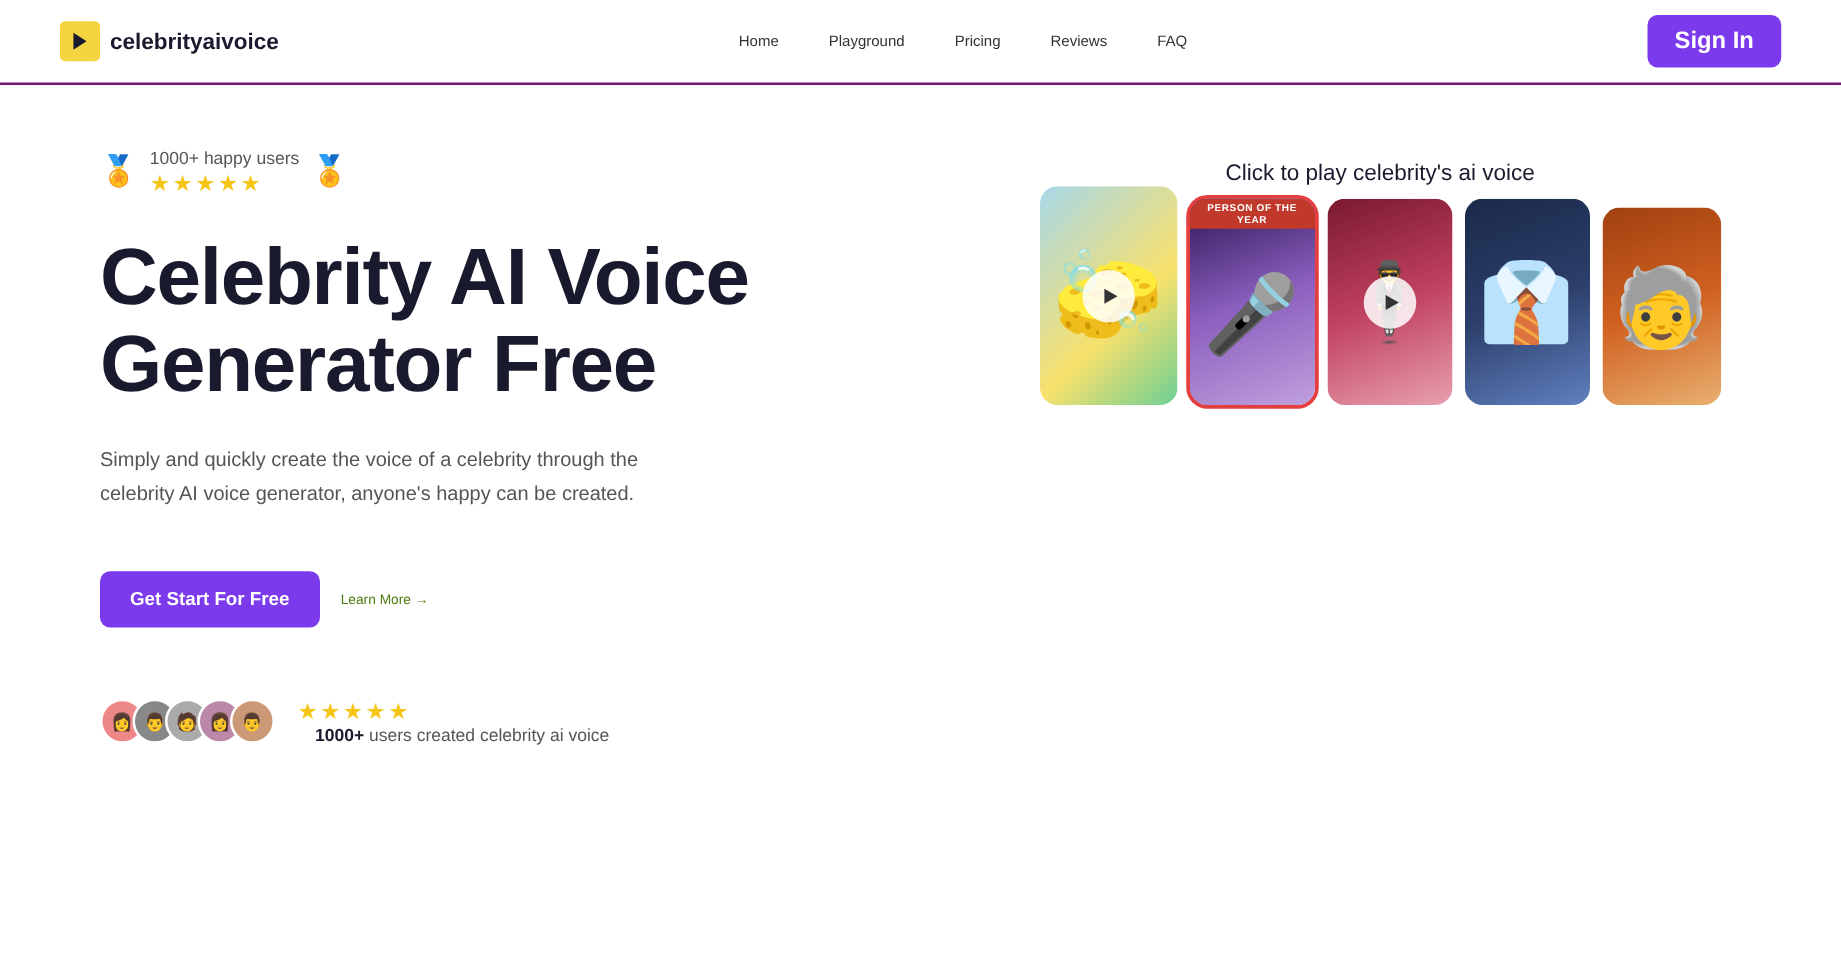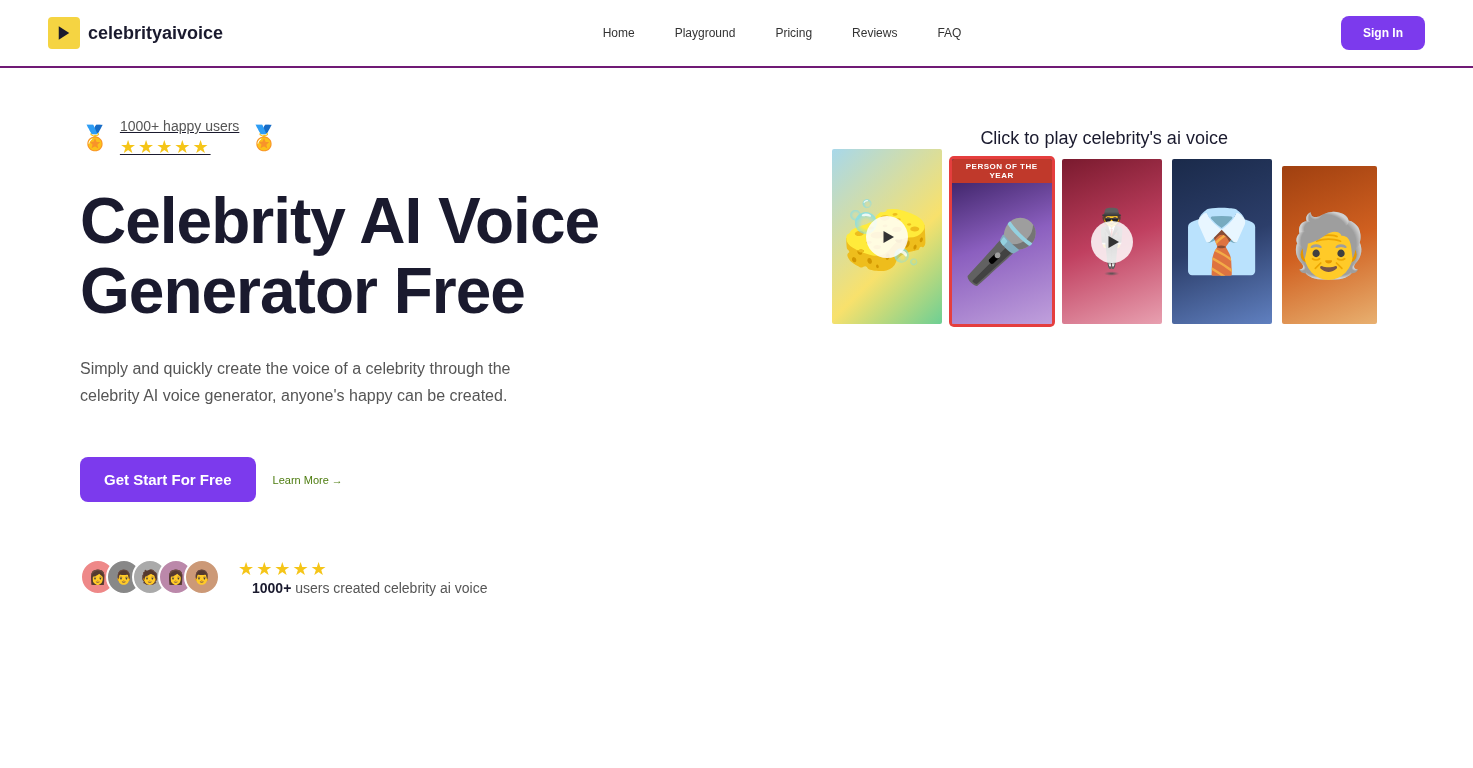--- a/index.html
+++ b/index.html
@@ -14,37 +14,37 @@
     .logo-icon {
       width: 32px; height: 32px; background: #f5d442;
       border-radius: 4px; display: flex; align-items: center; justify-content: center;
     }
     .logo-icon svg { width: 18px; height: 18px; }
     .logo-text { font-weight: 700; font-size: 18px; color: #1a1a2e; }
     .nav-links { display: flex; align-items: center; gap: 40px; }
     .nav-links a { text-decoration: none; color: #333; font-size: 12px; font-weight: 500; }
     .btn-signin {
       background: #7c3aed; color: #fff; border: none; padding: 10px 22px;
-      border-radius: 8px; font-size: 12px; font-weight: 600; cursor: pointer;
+      border-radius: 8px; font-size: 19px; font-weight: 600; cursor: pointer;
     }
 
     
     main {
       display: flex; align-items: flex-start; justify-content: space-between;
       padding: 40px 80px 40px 80px; max-width: 1473px; margin: 0 auto;
     }
 
     
     .left { flex: 0 0 55%; max-width: 55%; padding-top: 10px; }
 
     .badge {
       display: flex; align-items: center; gap: 10px; margin-bottom: 28px;
     }
     .laurel { font-size: 24px; color: #c9a84c; line-height: 1; }
-    .badge-content { display: flex; flex-direction: column; gap: 2px; text-decoration: underline; }
+    .badge-content { display: flex; flex-direction: column; gap: 2px; }
     .badge-text { font-size: 14px; color: #555; font-weight: 500; }
     .stars { color: #f5c518; font-size: 18px; letter-spacing: 2px; }
 
     h1 {
       font-size: 64px; font-weight: 800; line-height: 1.1;
       color: #1a1a2e; margin-bottom: 28px; letter-spacing: -1px;
     }
     .subtitle {
       font-size: 16px; color: #555; line-height: 1.7; max-width: 480px;
       margin-bottom: 48px;
@@ -76,21 +76,21 @@
     .proof-text { font-size: 14px; color: #555; margin-left: 14px; }
     .proof-text strong { color: #1a1a2e; }
     .proof-stars { color: #f5c518; font-size: 18px; letter-spacing: 2px; }
 
     
     .right { flex: 0 0 44%; max-width: 44%; display: flex; flex-direction: column; align-items: center; padding-top: 20px; }
     .click-hint { font-size: 18px; color: #1a1a2e; font-weight: 500; text-align: center; }
 
     .celebrity-cards { display: flex; gap: 10px; align-items: flex-end; }
     .card {
-      position: relative; border-radius: 2px; overflow: hidden;
+      position: relative; border-radius: 14px; overflow: hidden;
       cursor: pointer; flex-shrink: 0;
     }
     .card-main { width: 110px; height: 175px; }
     .card-side { width: 100px; height: 165px; }
     .card-sm { width: 95px; height: 158px; }
 
     .card-bg {
       width: 100%; height: 100%;
       display: flex; align-items: center; justify-content: center;
       font-size: 48px; user-select: none;

